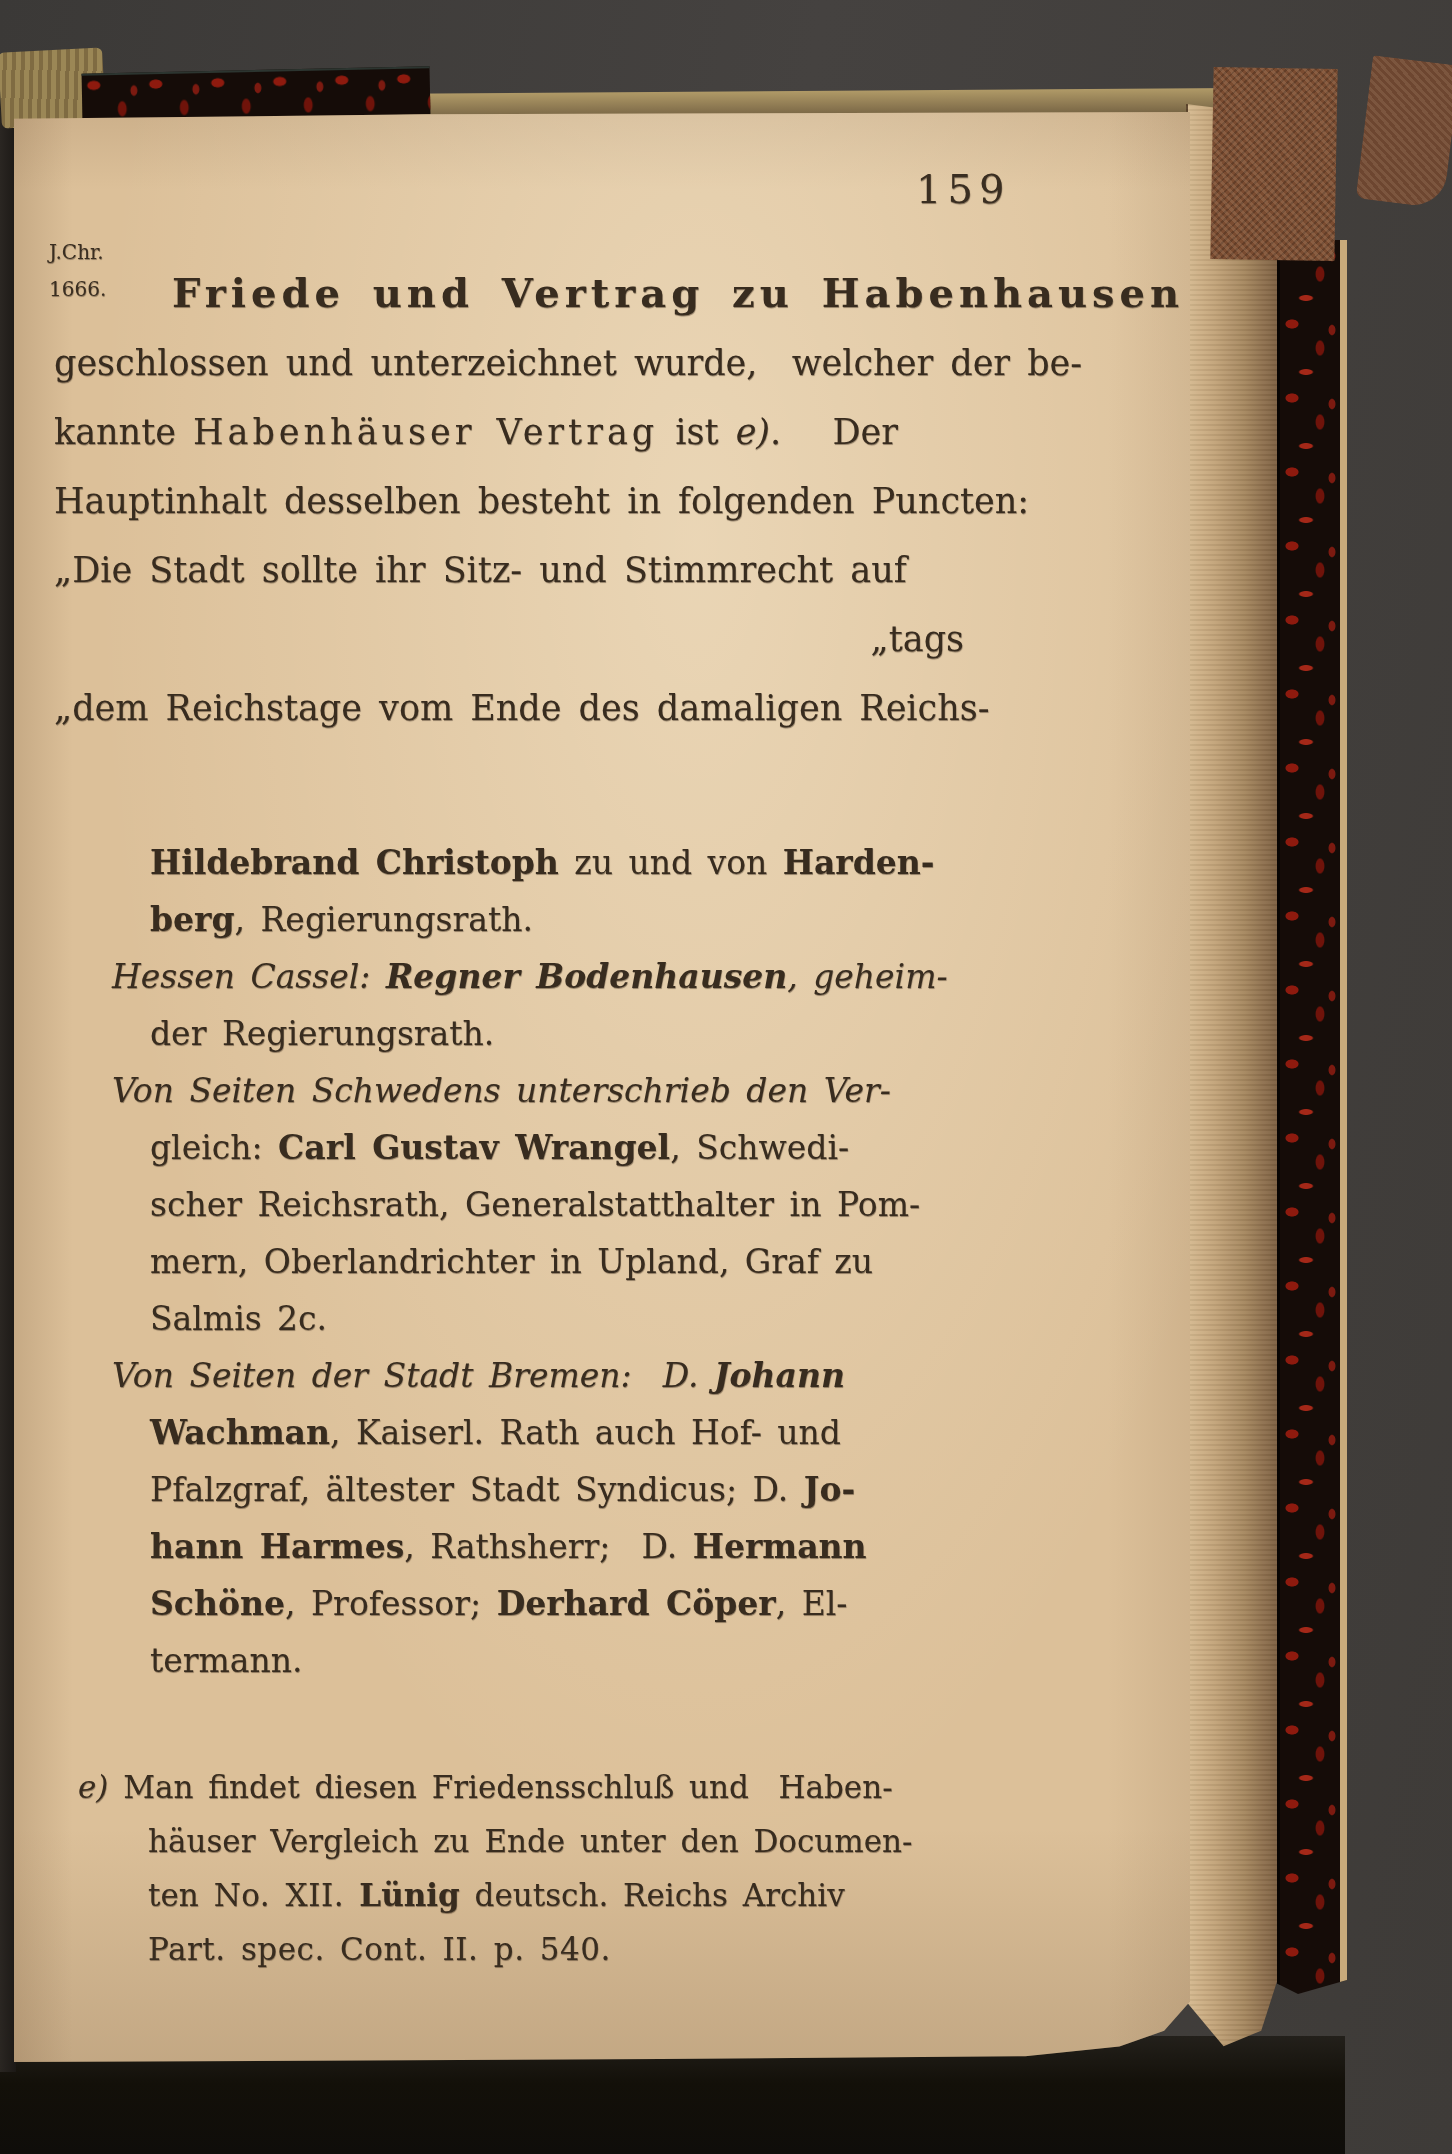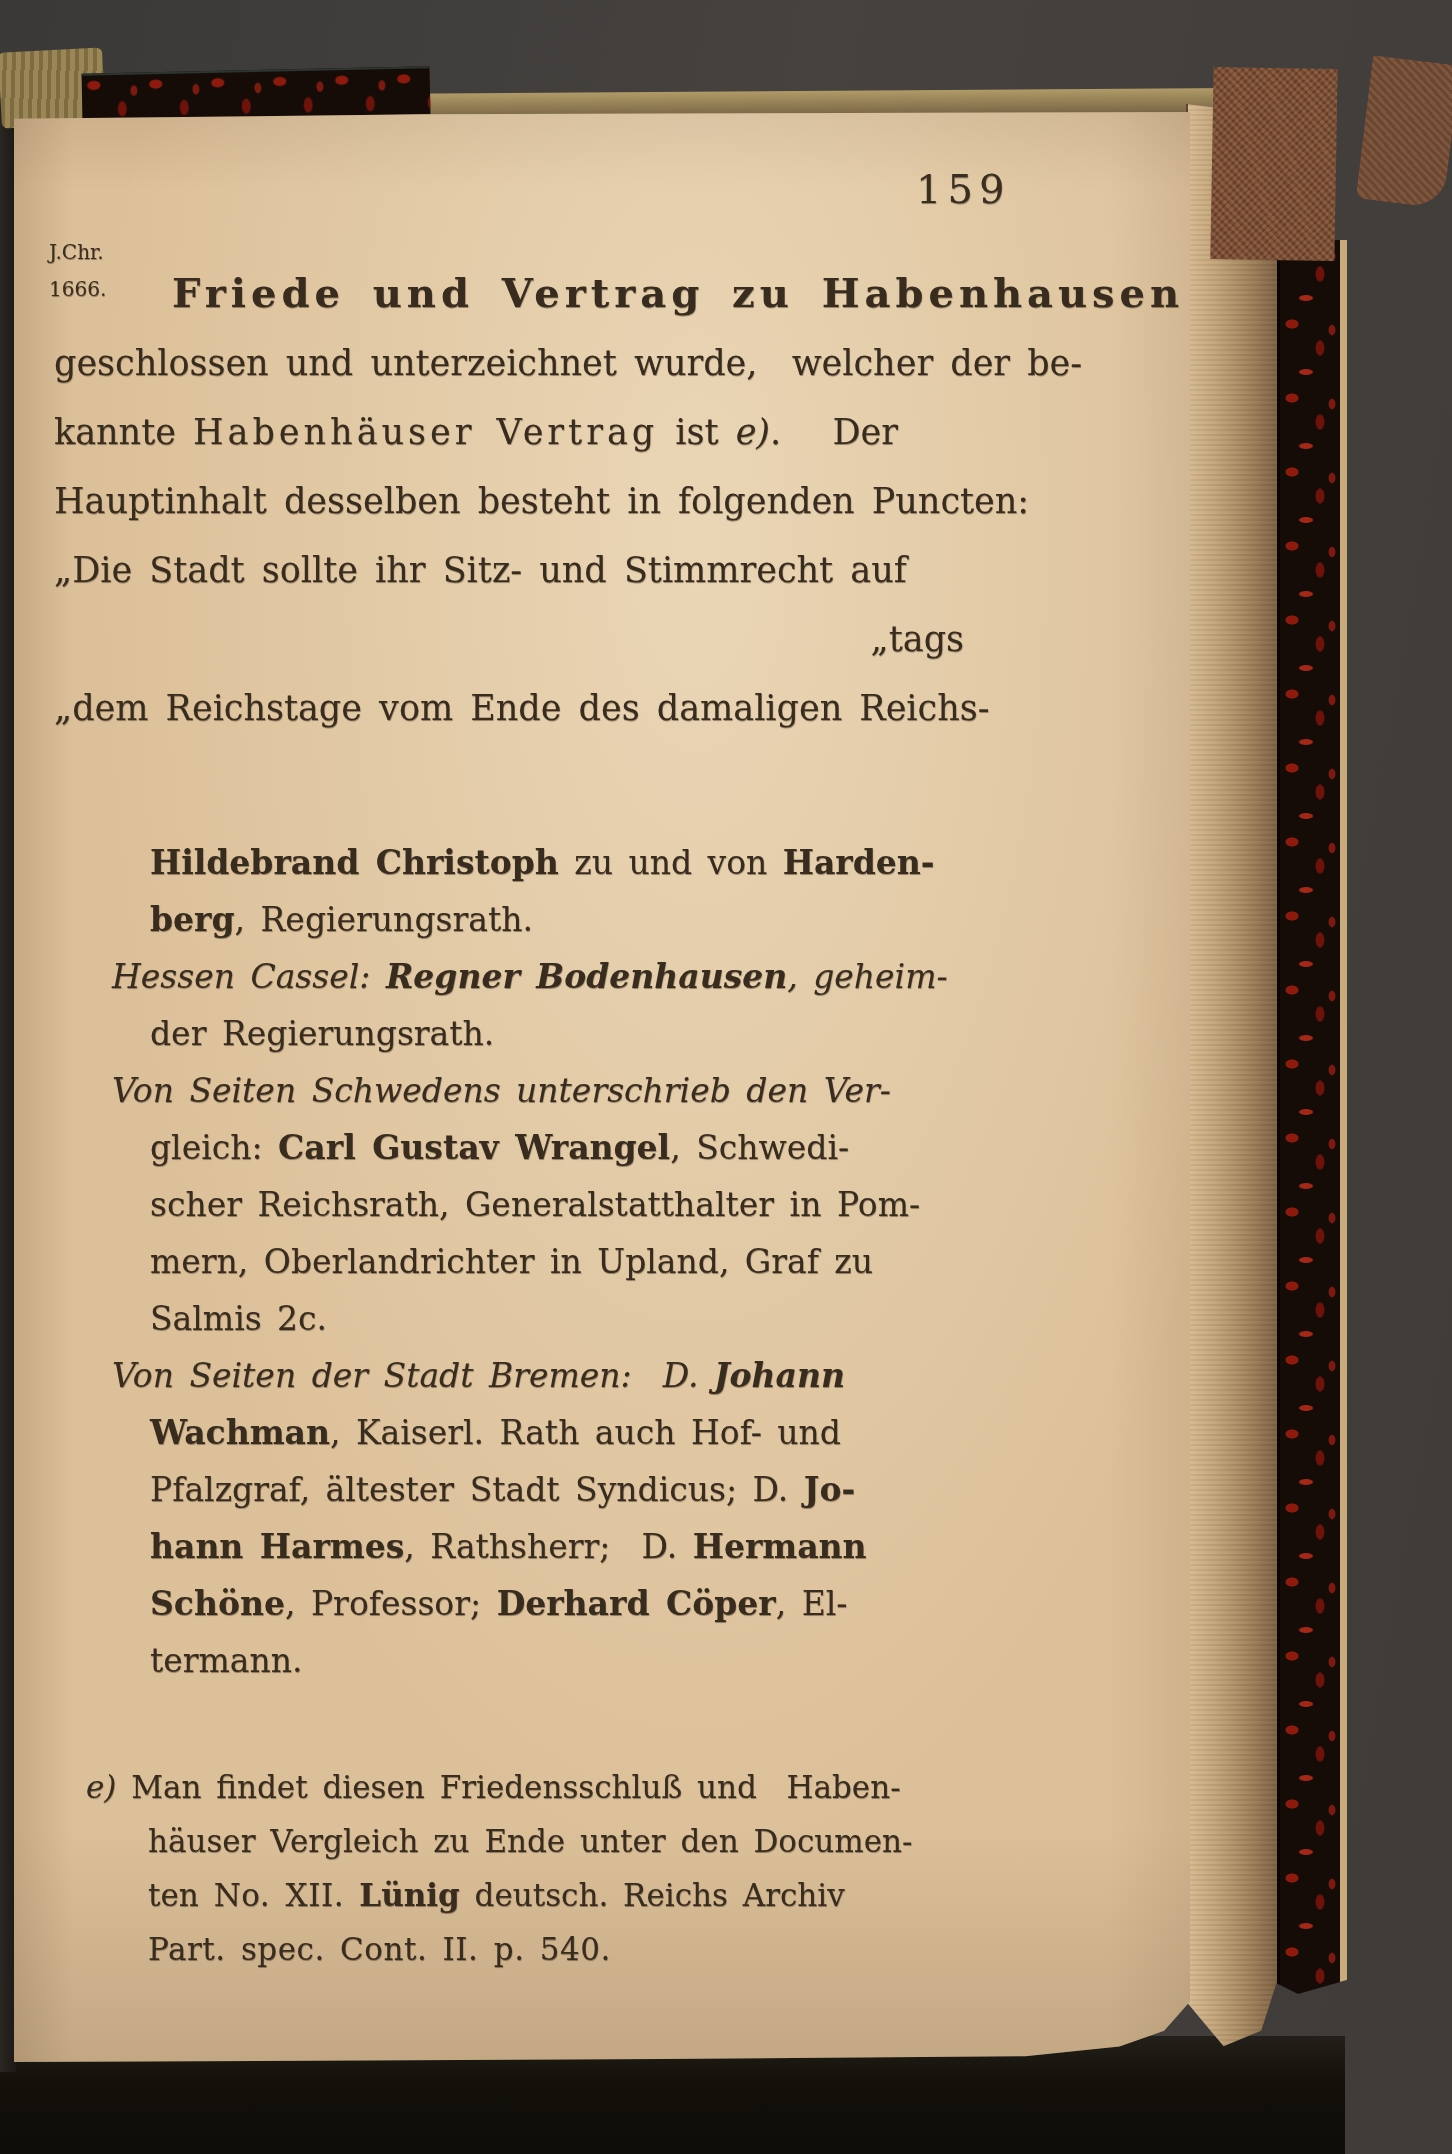--- a/index.html
+++ b/index.html
@@ -116,21 +116,21 @@
     position:absolute;left:98px;top:722px;width:960px;
     font-size:33px;line-height:57px;word-spacing:5px;
   }
   #signatory-block .tline{padding-left:38px;}
   #signatory-block .tline.hang{padding-left:0;font-style:italic;}
   #footnote-block{
     position:absolute;left:64px;top:1648px;width:980px;
     font-size:31px;line-height:54px;word-spacing:5px;
   }
   #footnote-block .tline{padding-left:70px;}
-  #footnote-block .tline.fnfirst{padding-left:0;margin-left:8px;}
+  #footnote-block .tline.fnfirst{padding-left:0;}
 </style>
 </head>
 <body>
 
 <div id="scene">
   <div class="bottom-dark"></div>
   <div class="left-sliver"></div>
   <div class="page-top-edge"></div>
   <div class="headband-cloth"></div>
   <div class="marble marble-top"></div>

